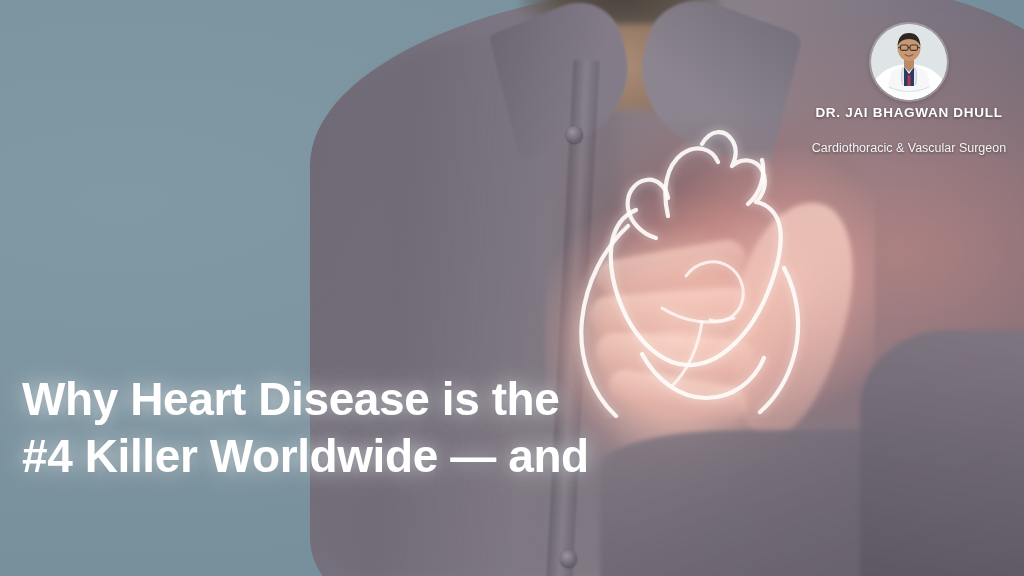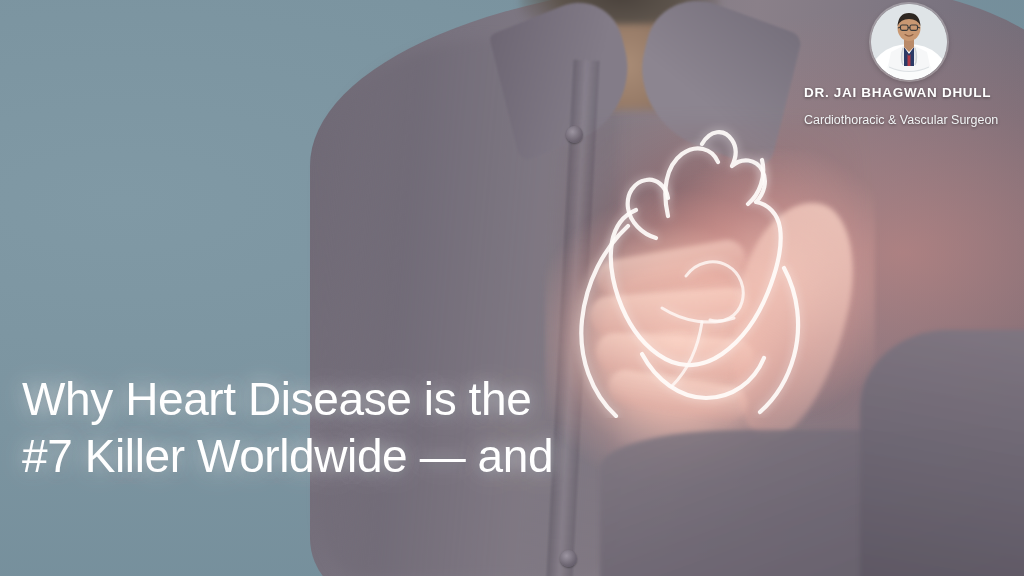--- a/index.html
+++ b/index.html
@@ -201,36 +201,37 @@
   .heart-stroke.thin { stroke-width: 3; stroke: rgba(255,250,248,0.8); }
 
   
   .headline {
     position: absolute;
     left: 22px;
     top: 340px;
     width: 660px;
     color: #ffffff;
     font-size: 46px;
-    font-weight: 400;
+    font-weight: 700;
     line-height: 57px;
     letter-spacing: -0.4px;
     text-shadow:
       0 0 16px rgba(255,255,255,0.55),
       0 0 34px rgba(255,255,255,0.32),
       0 2px 10px rgba(60,80,92,0.35);
   }
   .headline .ln { display: block; white-space: nowrap; }
 
   
   .brand {
     position: absolute;
     right: 10px;
-    top: 0;
+    top: 20px;
     width: 210px;
+    text-align: center;
   }
   .brand-avatar {
     width: 76px;
     height: 76px;
     margin: 4px auto 6px auto;
     border-radius: 50%;
     overflow: hidden;
     position: relative;
     box-shadow: 0 0 0 2px rgba(255,255,255,0.30), 0 2px 6px rgba(0,0,0,0.28);
     background: radial-gradient(circle at 50% 30%, #e9eef1 0%, #d3dade 60%, #c2cace 100%);
@@ -243,21 +244,21 @@
     letter-spacing: 0.7px;
     line-height: 1.1;
     text-shadow: 0 1px 3px rgba(0,0,0,0.45);
     white-space: nowrap;
   }
   .brand-role {
     color: #f2f4f5;
     font-size: 12.5px;
     font-weight: 400;
     line-height: 1.25;
-    margin-top: 12px;
+    margin-top: 20px;
     text-shadow: 0 1px 3px rgba(0,0,0,0.45);
     white-space: nowrap;
   }
 </style>
 </head>
 <body>
 
 <div id="stage">
 
   <div class="photo-layer">
@@ -304,21 +305,21 @@
       <path class="heart-stroke" d="M90 246 c14 26 38 44 64 44 c26 0 48 -16 58 -40"></path>
 
       <path class="heart-stroke" d="M76 118 c-24 22 -42 56 -46 94 c-4 38 10 74 34 96"></path>
 
       <path class="heart-stroke" d="M232 160 c14 26 18 58 10 88 c-6 22 -18 42 -34 56"></path>
     </svg>
   </div>
 
   <h1 class="headline">
     <span class="ln">Why Heart Disease is the</span>
-    <span class="ln">#7 Killer Worldwide — and</span>
+    <span class="ln">#4 Killer Worldwide — and</span>
   </h1>
 
   <div class="brand">
     <div class="brand-avatar">
       <svg viewBox="0 0 76 76" xmlns="http://www.w3.org/2000/svg">
         <defs>
           <clipPath id="avClip">
               <circle cx="38" cy="38" r="38"></circle>
             </clipPath>
         </defs>

